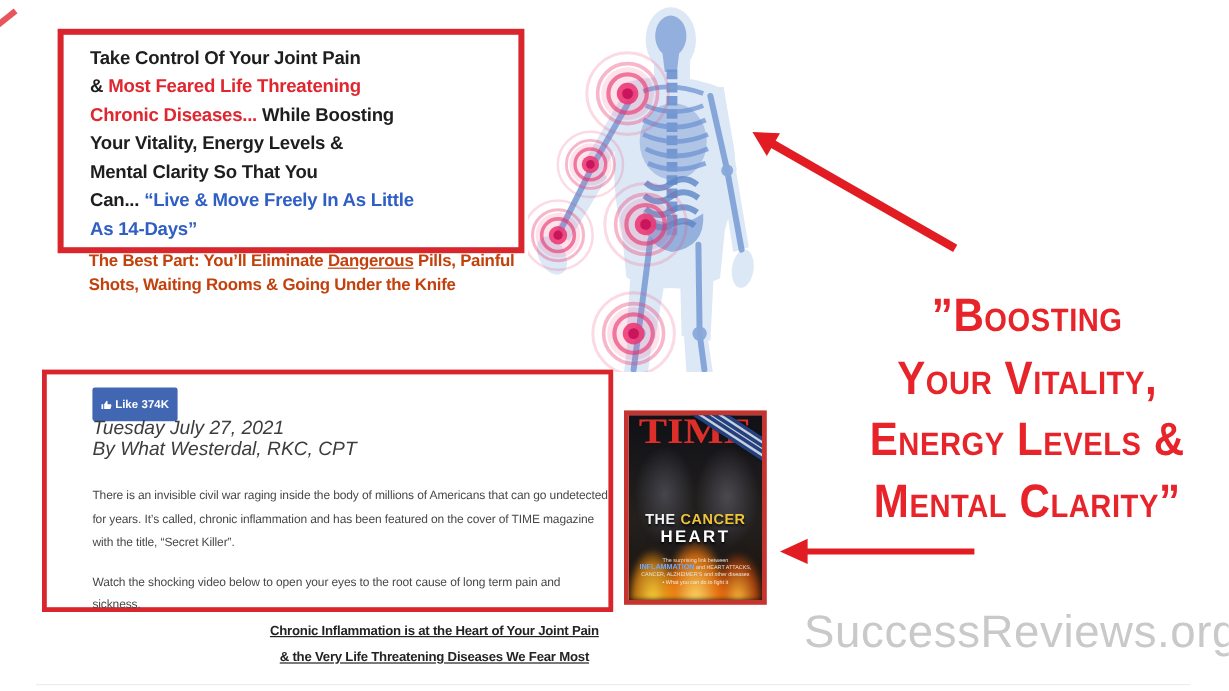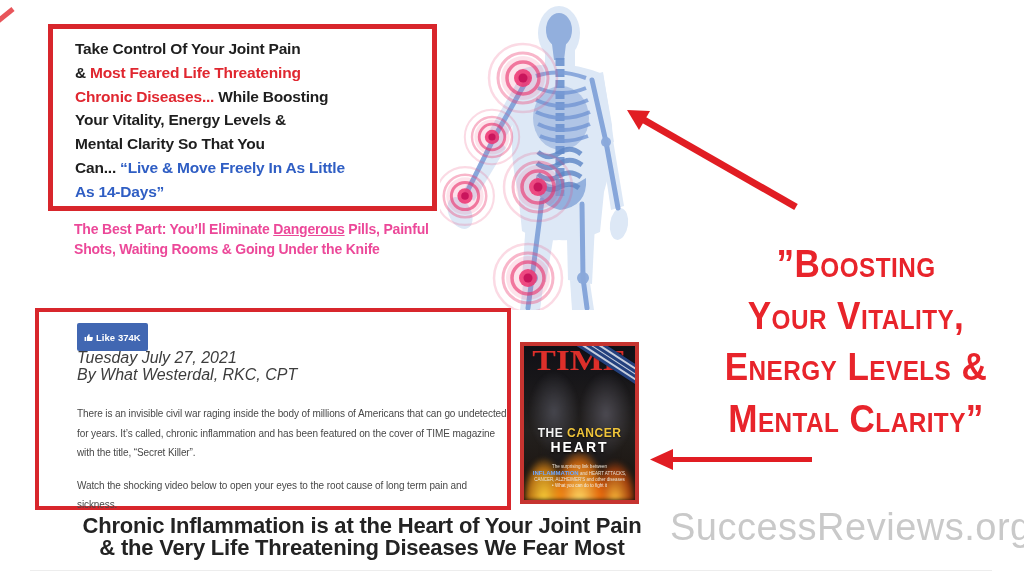--- a/index.html
+++ b/index.html
@@ -7,40 +7,40 @@
           font-family:"Liberation Sans",sans-serif;}
 
   
   .box1{position:absolute;left:48px;top:24px;width:389px;height:187px;
         border:5px solid #d8262c;box-sizing:border-box;background:#fff;}
   .hero-text{padding:8px 24px 0 22px;font-weight:bold;font-size:15.5px;line-height:23.8px;
              letter-spacing:-0.2px;white-space:pre-line;}
   .c-black{color:#1e1e1e;} .c-red{color:#e02730;} .c-blue{color:#2f5ec4;}
 
   
-  .best-part{position:absolute;left:74px;top:220px;width:392px;font-weight:bold;
-             font-size:14px;line-height:19.5px;letter-spacing:-0.2px;color:#ec4899;}
+  .best-part{position:absolute;left:74px;top:208px;width:392px;font-weight:bold;
+             font-size:14px;line-height:19.5px;letter-spacing:-0.2px;color:#c2410c;}
   .best-part .u{text-decoration:underline;}
 
   
   .box2{position:absolute;left:35px;top:308px;width:476px;height:202px;
         border:4px solid #d8262c;box-sizing:border-box;background:#fff;}
   .fb-like{position:absolute;left:38px;top:11px;height:28px;display:inline-flex;align-items:center;
            gap:3px;background:#4167b2;color:#fff;font-size:9.5px;font-weight:bold;
            border:none;border-radius:2px;padding:0 7px;cursor:pointer;}
   .byline{position:absolute;left:38px;top:38px;font-style:italic;font-size:16px;
           line-height:16.5px;color:#3d3d3d;}
   .article-text{position:absolute;left:38px;top:92px;width:432px;font-size:10px;
                 line-height:19.5px;color:#484848;letter-spacing:-0.1px;}
   .article-text p{margin:0 0 13px 0;}
 
   
   .bottom-headline{position:absolute;left:52px;top:515px;width:620px;text-align:center;
-                   font-weight:bold;font-size:22px;line-height:22px;letter-spacing:-0.2px;
-                   color:#232323;white-space:pre-line;}
+                   font-weight:bold;font-size:11px;line-height:22px;letter-spacing:-0.2px;
+                   color:#232323;white-space:pre-line;text-decoration:underline;}
   .bottom-divider{position:absolute;left:30px;top:570px;width:962px;height:1px;background:#ededed;}
 
   
   .body-img{position:absolute;left:440px;top:0;width:250px;height:310px;}
   .pp-glow{fill:rgba(240,80,130,.16);}
   .r1{fill:none;stroke:rgba(236,72,120,.2);stroke-width:2.5;}
   .r2{fill:none;stroke:rgba(236,62,115,.38);stroke-width:3;}
   .r3{fill:none;stroke:rgba(233,45,105,.6);stroke-width:3.5;}
   .r4{fill:rgba(238,55,115,.88);}
   .r5{fill:#c9155c;}

